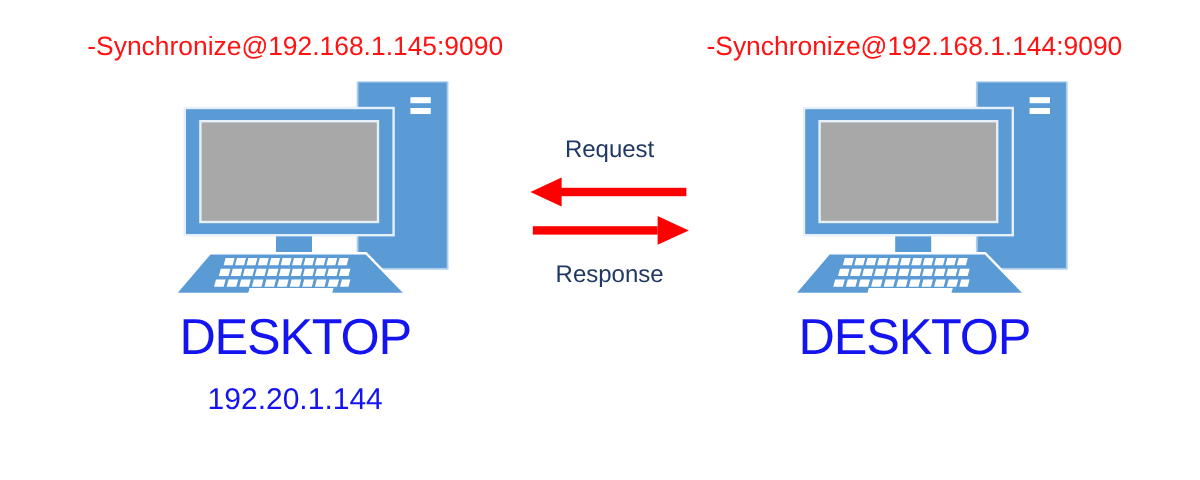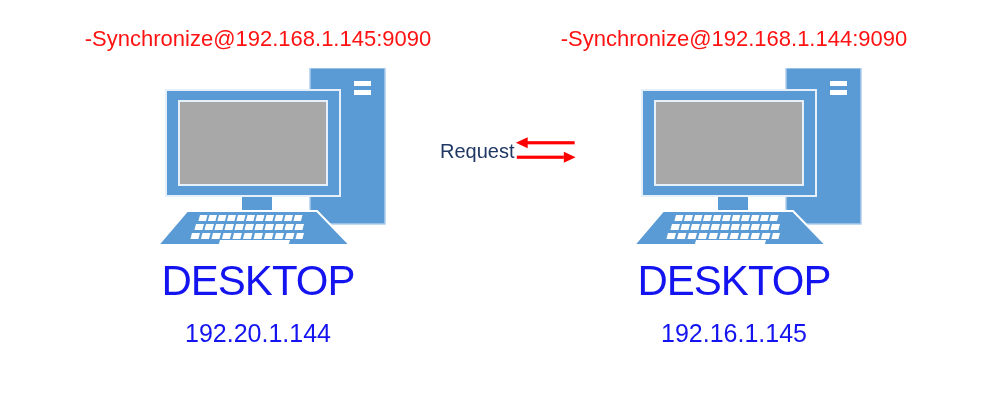--- a/index.html
+++ b/index.html
@@ -4,35 +4,35 @@
 <style>
   html,body{margin:0;padding:0;background:#fff;}
   .canvas{
     position:relative;width:1000px;height:400px;background:#FFFFFF;
     font-family:"Liberation Sans", sans-serif;overflow:hidden;
   }
   .node{
     position:absolute;top:26px;width:360px;
     display:flex;flex-direction:column;align-items:center;
   }
-  .node-left{left:78px;justify-content:space-between;}
-  .node-right{left:554px;text-align:center;}
+  .node-left{left:66px;justify-content:space-between;}
+  .node-right{left:582px;text-align:center;}
   .sync-label{
     font-size:22px;line-height:26px;color:#FF1212;white-space:nowrap;
   }
   .icon-wrap{margin-top:16px;transform:translateX(16px);width:232px;height:182px;}
   .node-name{
     margin-top:8px;font-size:42px;line-height:46px;color:#1414F0;letter-spacing:-1px;
   }
   .node-ip{
     margin-top:14px;font-size:25px;line-height:30px;color:#1414F0;
   }
   .exchange{
     position:absolute;left:440px;top:112px;width:136px;
-    display:flex;flex-direction:row;align-items:center;
+    display:flex;flex-direction:column;align-items:center;
   }
   .xchg-label{font-size:20px;line-height:26px;color:#1F3864;}
   .arrows{margin-top:8px;margin-bottom:10px;display:block;}
   .defs-holder{position:absolute;width:0;height:0;overflow:hidden;}
 </style>
 </head>
 <body>
 
 <div class="canvas">
 
@@ -110,30 +110,30 @@
   </div>
 
   <div class="node node-right">
     <div class="sync-label">-Synchronize@192.168.1.144:9090</div>
     <div class="icon-wrap">
       <svg width="232" height="182" viewBox="0 0 232 182">
           <use href="#pc-icon"></use>
         </svg>
     </div>
     <div class="node-name">DESKTOP</div>
-    <div class="node-ip">192.16.1.145</div>
   </div>
 
   <div class="exchange">
     <div class="xchg-label">Request</div>
     <svg class="arrows" width="136" height="60" viewBox="0 0 136 60">
       <g fill="#FF0000">
         <rect x="26" y="10.5" width="106" height="7"></rect>
         <polygon points="2,14 28,2 28,26"></polygon>
       </g>
       <g fill="#FF0000">
         <rect x="4" y="42.5" width="104" height="7"></rect>
         <polygon points="134,46 108,34 108,58"></polygon>
       </g>
     </svg>
+    <div class="xchg-label">Response</div>
   </div>
 
 </div>
 
 </body></html>

